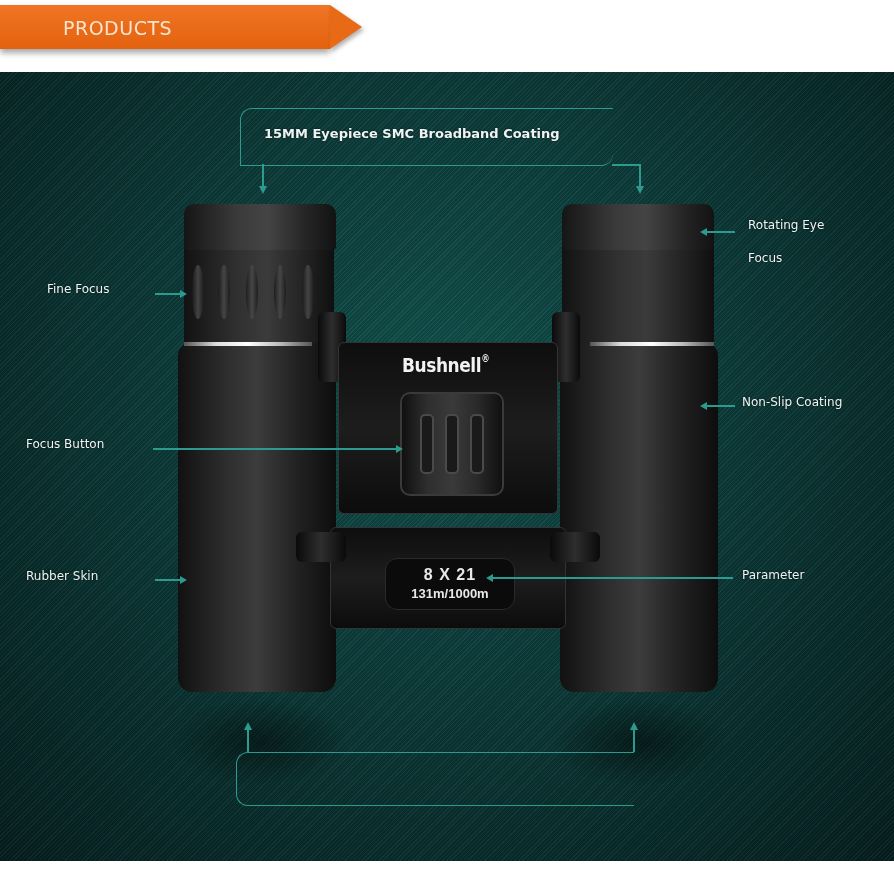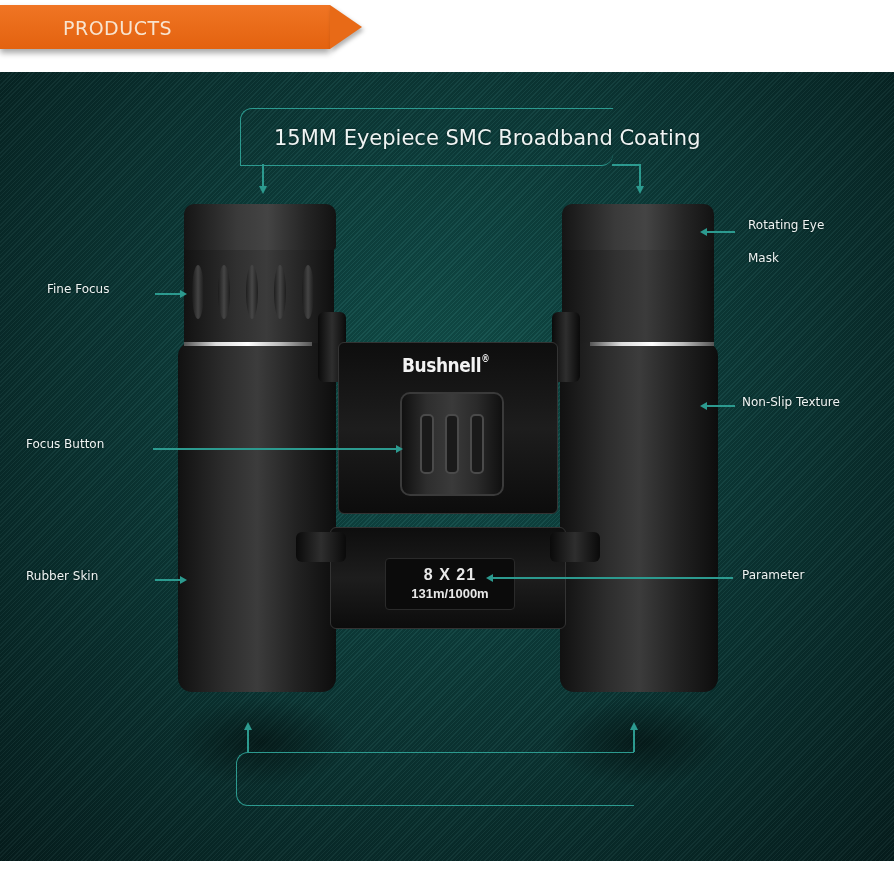--- a/index.html
+++ b/index.html
@@ -25,21 +25,21 @@
   .eyecup{position:absolute;background:linear-gradient(90deg,#151515 0%,#3a3a3a 35%,#444 55%,#252525 80%,#121212 100%);border-radius:10px 10px 4px 4px;}
   .focus-ring{position:absolute;background:linear-gradient(90deg,#121212 0%,#303030 35%,#3b3b3b 55%,#1e1e1e 85%,#0f0f0f 100%);}
   .ridge{position:absolute;width:12px;height:54px;border-radius:50%;background:linear-gradient(90deg,#1a1a1a,#4a4a4a,#1a1a1a);opacity:0.85;}
   .silver{position:absolute;height:4px;background:linear-gradient(90deg,#555,#ddd,#fff,#bbb,#555);}
   .bridge{position:absolute;background:linear-gradient(#0e0e0e,#1d1d1d,#0c0c0c);border:1px solid #333;}
   .hinge{position:absolute;background:linear-gradient(90deg,#0a0a0a,#2e2e2e,#0a0a0a);border-radius:6px;}
   .brand{position:absolute;color:#f2f2f2;font-family:"DejaVu Sans",sans-serif;font-weight:bold;font-size:20px;letter-spacing:-0.5px;transform:scaleX(0.85);transform-origin:left;}
   .brand-reg{font-size:10px;vertical-align:top;}
   .wheel{position:absolute;background:linear-gradient(90deg,#101010,#2e2e2e,#3a3a3a,#2a2a2a,#101010);border-radius:10px;border:2px solid #3a3a3a;}
   .wheel-groove{position:absolute;width:10px;height:56px;border-radius:5px;border:2px solid #4a4a4a;background:#1a1a1a;}
-  .param-plate{position:absolute;background:#0b0b0b;border:1px solid #2a2a2a;border-radius:4px;}
+  .param-plate{position:absolute;background:#0b0b0b;border:1px solid #2a2a2a;border-radius:12px;}
   .param-text{position:absolute;color:#e8e8e8;font-family:"Liberation Sans",sans-serif;font-weight:bold;text-align:center;width:100%;}
   .shadow-ref{position:absolute;background:radial-gradient(ellipse,rgba(0,0,0,0.45),transparent 70%);}
 </style>
 </head>
 <body>
 
 <div class="banner-area">
   <div class="banner"></div>
   <div class="banner-tip"></div>
   <span class="banner-text">PRODUCTS</span>
@@ -85,42 +85,42 @@
     <div class="param-text" style="top:7px;font-size:16px;letter-spacing:1px;">8 X 21</div>
     <div class="param-text" style="top:27px;font-size:13px;text-align:center;">131m/1000m</div>
   </div>
 
   <div class="callout-box" style="left:240px;top:36px;width:372px;height:56px;border-bottom-left-radius:0;border-top-right-radius:0;border-right:none;border-top:1.5px solid #2c9a8f;border-bottom:1.5px solid #2c9a8f;"></div>
   <div class="line" style="left:262px;top:92px;width:1.5px;height:24px;"></div>
   <div class="arrow-d" style="left:259px;top:114px;"></div>
   <div class="line" style="left:612px;top:92px;width:28px;height:1.5px;"></div>
   <div class="line" style="left:639px;top:92px;width:1.5px;height:24px;"></div>
   <div class="arrow-d" style="left:636px;top:114px;"></div>
-  <span class="label" style="left:274px;top:54px;font-size:21px;">15MM Eyepiece SMC Broadband Coating</span>
+  <span class="label" style="left:264px;top:54px;font-size:13px;font-weight:bold;">15MM Eyepiece SMC Broadband Coating</span>
 
   <span class="label" style="left:47px;top:210px;">Fine Focus</span>
   <div class="line" style="left:155px;top:221px;width:26px;height:1.5px;"></div>
   <div class="arrow-r" style="left:180px;top:218px;"></div>
 
   <span class="label" style="left:26px;top:365px;">Focus Button</span>
   <div class="line" style="left:153px;top:376px;width:243px;height:1.5px;"></div>
   <div class="arrow-r" style="left:396px;top:373px;"></div>
 
   <span class="label" style="left:26px;top:497px;">Rubber Skin</span>
   <div class="line" style="left:155px;top:507px;width:26px;height:1.5px;"></div>
   <div class="arrow-r" style="left:180px;top:504px;"></div>
 
   <div class="arrow-l" style="left:700px;top:156px;"></div>
   <div class="line" style="left:707px;top:159px;width:28px;height:1.5px;"></div>
   <span class="label" style="left:748px;top:146px;">Rotating Eye</span>
-  <span class="label" style="left:748px;top:179px;">Mask</span>
+  <span class="label" style="left:748px;top:179px;">Focus</span>
 
   <div class="arrow-l" style="left:700px;top:330px;"></div>
   <div class="line" style="left:707px;top:333px;width:28px;height:1.5px;"></div>
-  <span class="label" style="left:742px;top:323px;">Non-Slip Texture</span>
+  <span class="label" style="left:742px;top:323px;">Non-Slip Coating</span>
 
   <div class="arrow-l" style="left:486px;top:502px;"></div>
   <div class="line" style="left:493px;top:505px;width:240px;height:1.5px;"></div>
   <span class="label" style="left:742px;top:496px;">Parameter</span>
 
   <div class="arrow-u" style="left:244px;top:650px;"></div>
   <div class="line" style="left:247px;top:657px;width:1.5px;height:23px;"></div>
   <div class="arrow-u" style="left:630px;top:650px;"></div>
   <div class="line" style="left:633px;top:657px;width:1.5px;height:23px;"></div>
   <div class="callout-box" style="left:236px;top:680px;width:397px;height:52px;border-right:none;border-top-right-radius:0;border-bottom-right-radius:0;"></div>

